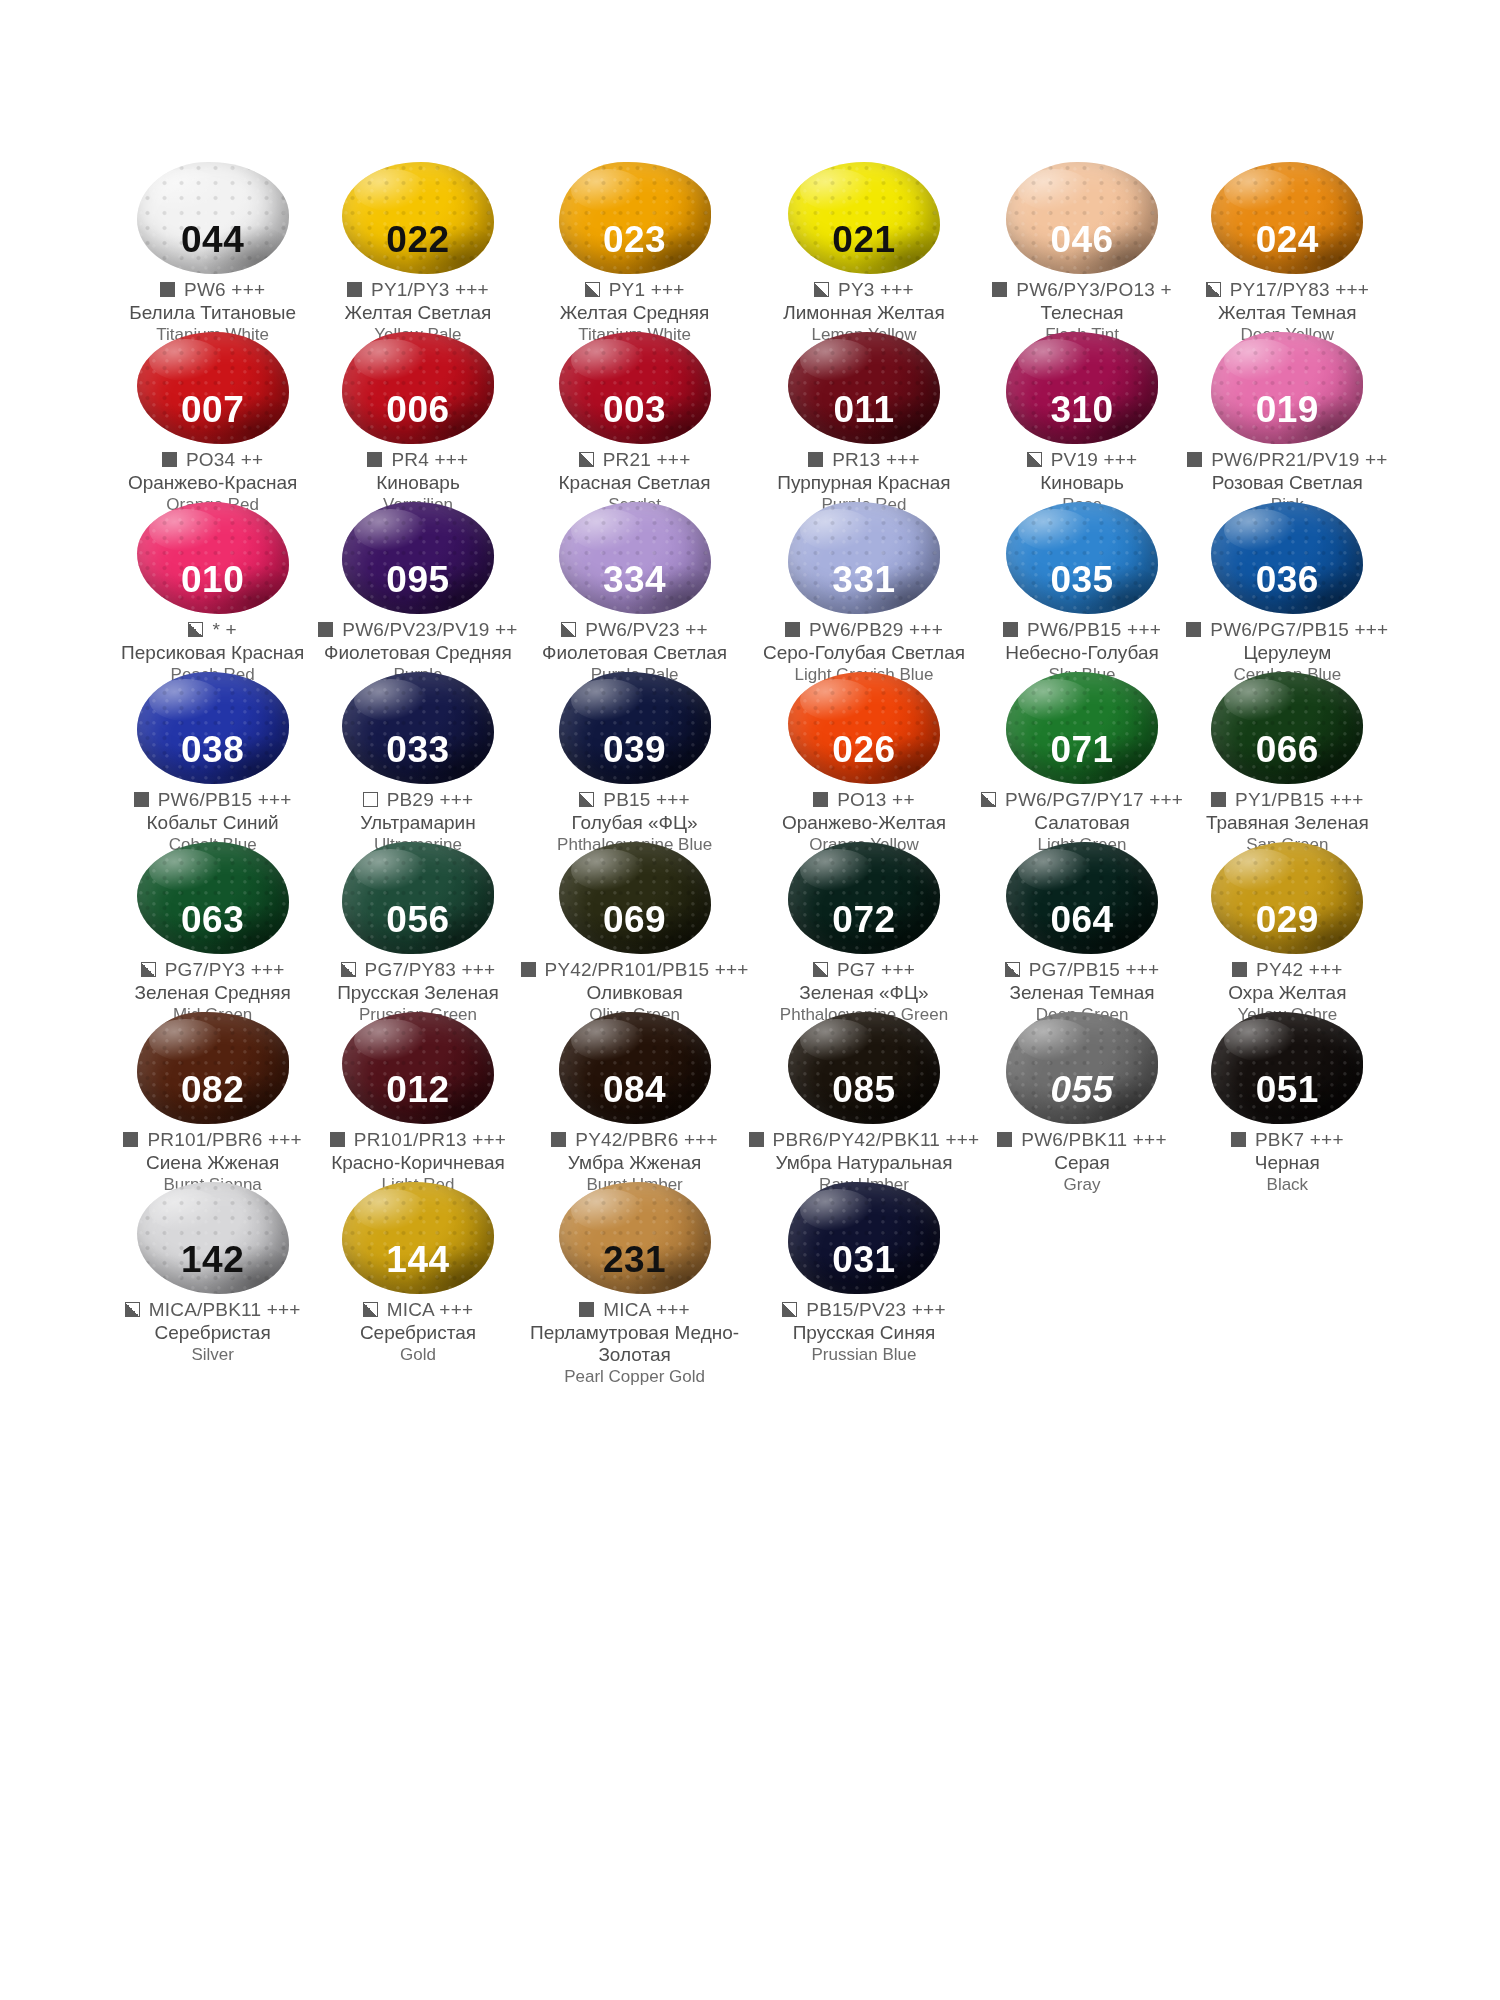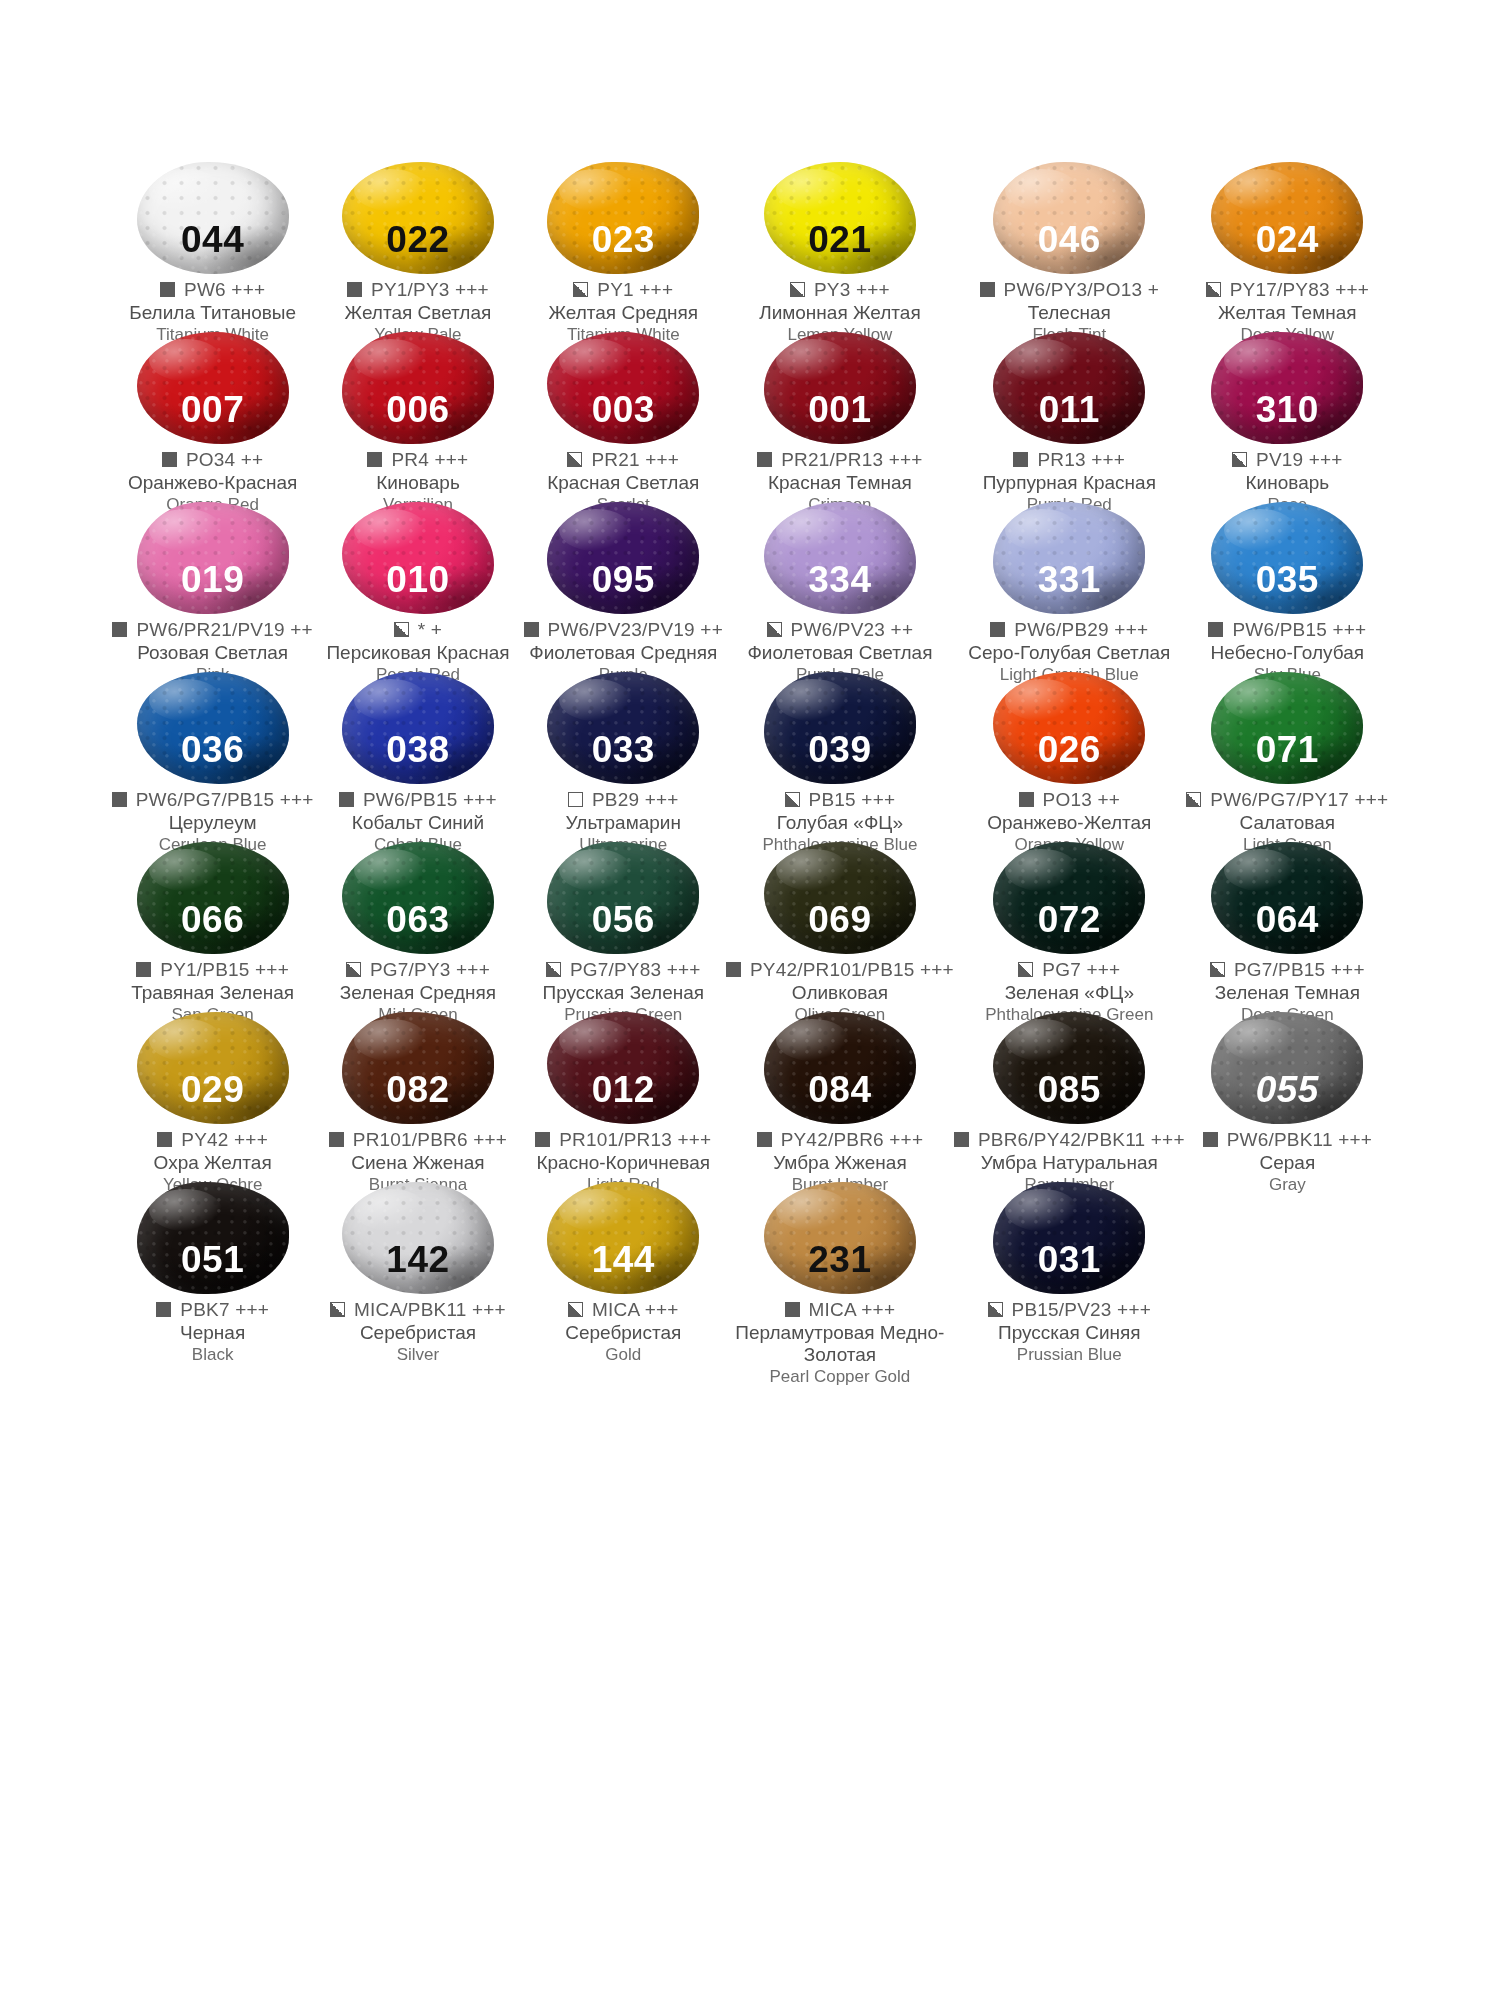--- a/index.html
+++ b/index.html
@@ -292,36 +292,20 @@
           <div class="pigment-line">
             <span class="opacity-icon semi"></span>
             <span>PR21 +++</span>
           </div>
           <div class="name-ru">Красная Светлая</div>
           <div class="name-en">Scarlet</div>
         </div>
       </div>
       <div class="swatch-cell">
         <div class="blob-wrap">
-          <div class="blob" style="background: radial-gradient(at 32% 26%, rgb(141, 13, 26) 0%, rgb(141, 13, 26) 38%, rgb(93, 4, 15) 100%); border-radius: 47% 53% 50% 50% / 52% 48% 51% 49%;">
-            <div class="blob-texture"></div>
-            <div class="blob-code" style="color: rgb(255, 255, 255);">001</div>
-          </div>
-        </div>
-        <div class="label-block">
-          <div class="pigment-line">
-            <span class="opacity-icon opaque"></span>
-            <span>PR21/PR13 +++</span>
-          </div>
-          <div class="name-ru">Красная Темная</div>
-          <div class="name-en">Crimson</div>
-        </div>
-      </div>
-      <div class="swatch-cell">
-        <div class="blob-wrap">
           <div class="blob" style="background: radial-gradient(at 32% 26%, rgb(110, 12, 24) 0%, rgb(110, 12, 24) 38%, rgb(68, 5, 13) 100%); border-radius: 52% 48% 44% 56% / 48% 54% 46% 52%;">
             <div class="blob-texture"></div>
             <div class="blob-code" style="color: rgb(255, 255, 255);">011</div>
           </div>
         </div>
         <div class="label-block">
           <div class="pigment-line">
             <span class="opacity-icon opaque"></span>
             <span>PR13 +++</span>
           </div>

